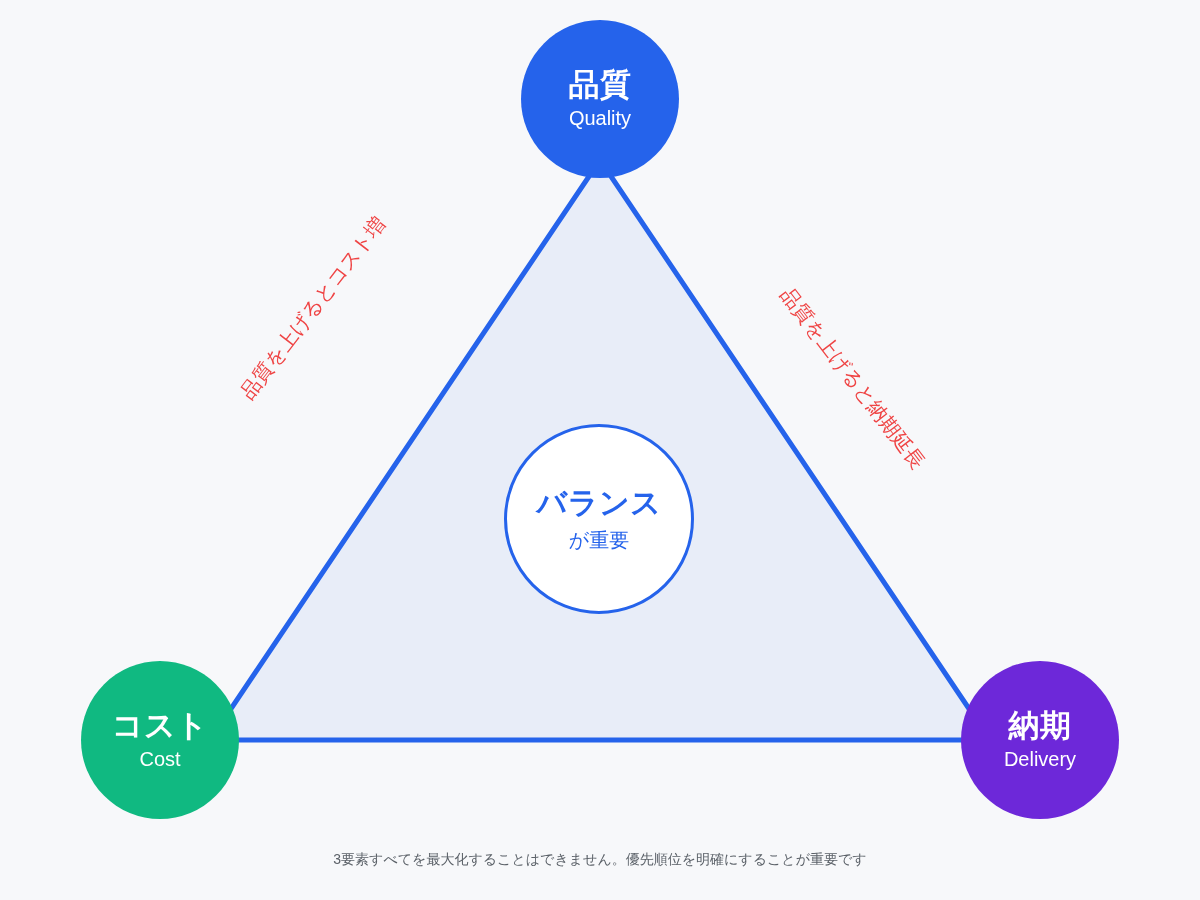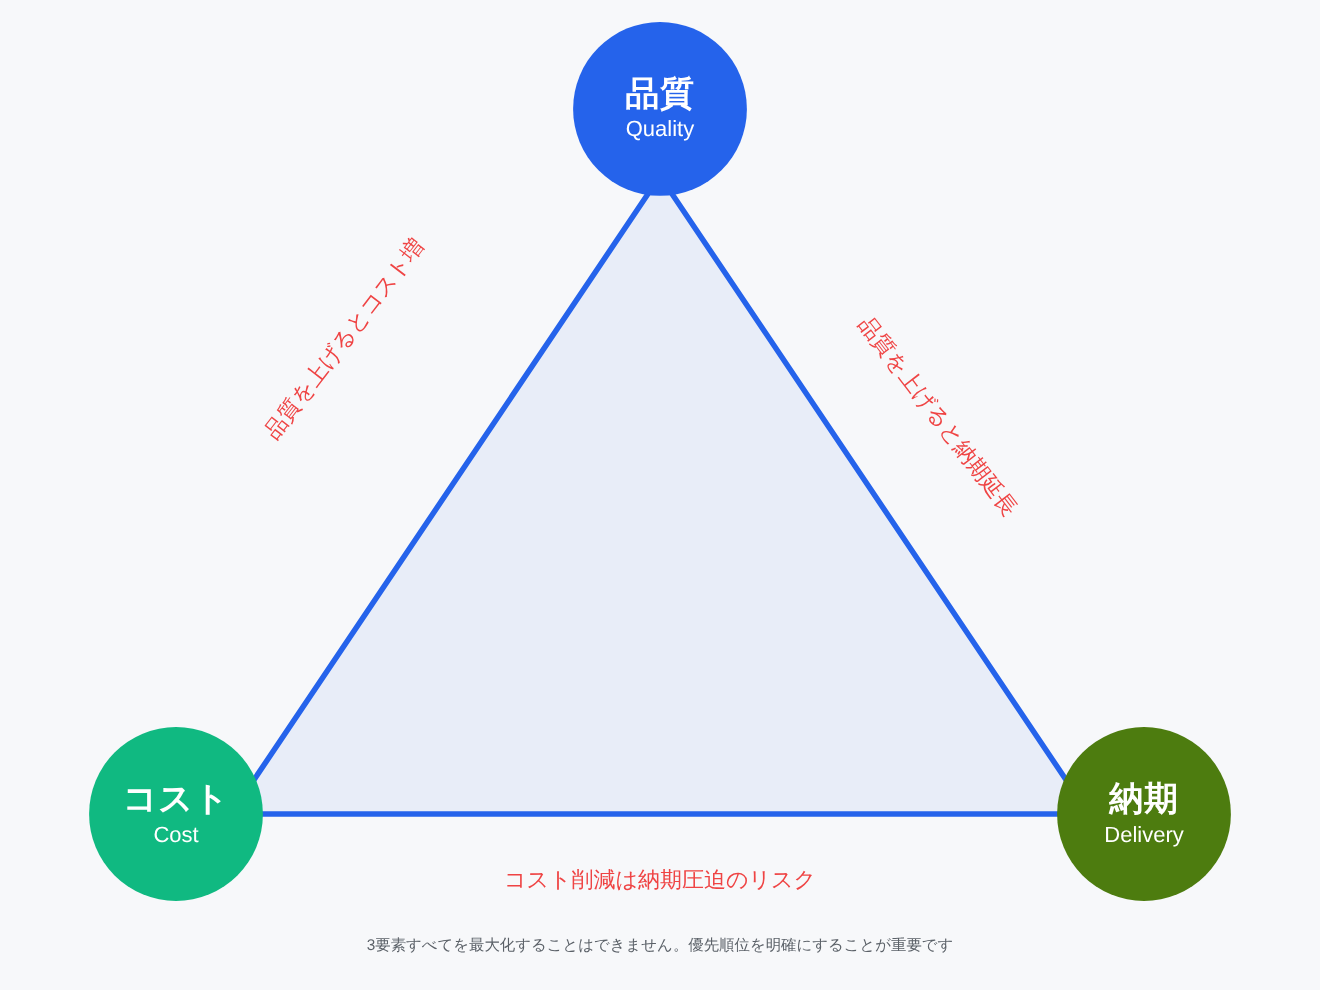--- a/index.html
+++ b/index.html
@@ -60,21 +60,21 @@
     top: 661px;
     width: 158px;
     height: 158px;
     background: #10b981;
   }
   #node-delivery {
     left: 961px;
     top: 661px;
     width: 158px;
     height: 158px;
-    background: #4d7c0f;
+    background: #6d28d9;
   }
 
   
   #node-balance {
     position: absolute;
     left: 504px;
     top: 424px;
     width: 190px;
     height: 190px;
     box-sizing: border-box;
@@ -156,20 +156,23 @@
   <div class="node" id="node-cost">
     <span class="node-title">コスト</span>
     <span class="node-sub">Cost</span>
   </div>
 
   <div class="node" id="node-delivery">
     <span class="node-title">納期</span>
     <span class="node-sub">Delivery</span>
   </div>
 
+  <div id="node-balance">
+    <span class="balance-title">バランス</span>
+    <span class="balance-sub">が重要</span>
+  </div>
 
   <div class="edge-label" id="edge-label-left">品質を上げるとコスト増</div>
   <div class="edge-label" id="edge-label-right">品質を上げると納期延長</div>
-  <div class="edge-label" id="edge-label-bottom">コスト削減は納期圧迫のリスク</div>
 
   <div id="caption">3要素すべてを最大化することはできません。優先順位を明確にすることが重要です</div>
 
 </div>
 
 </body></html>

